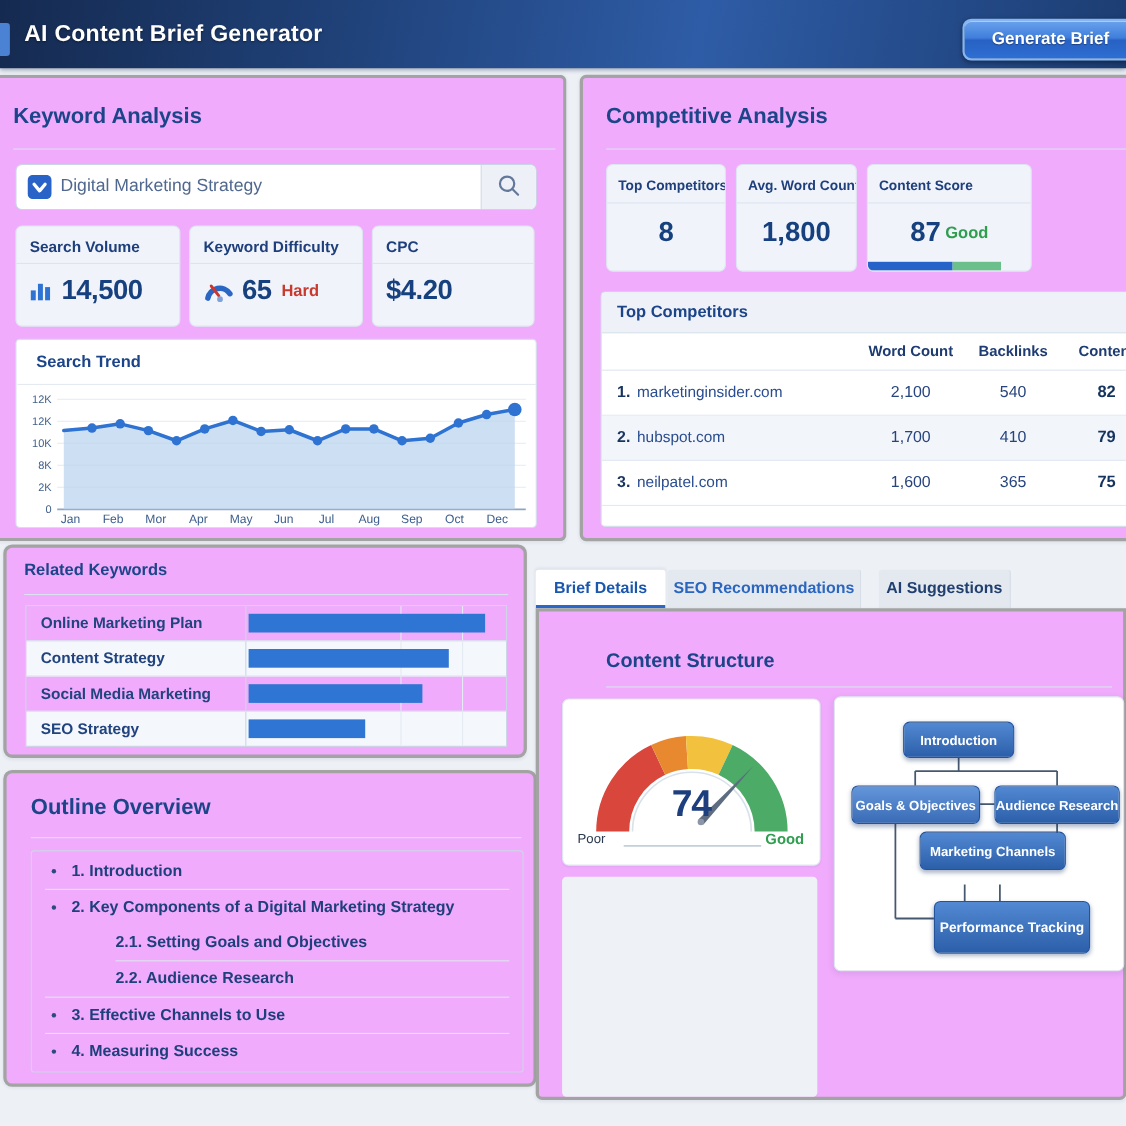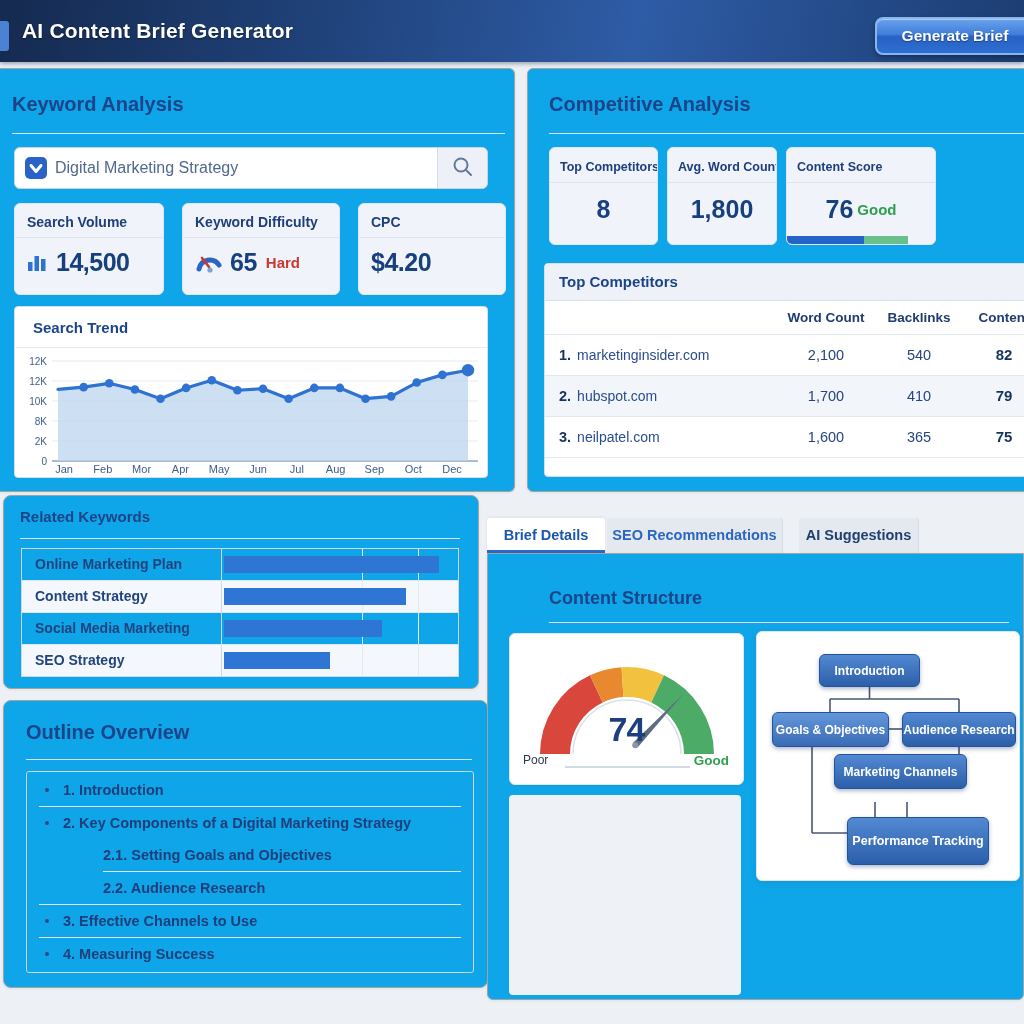--- a/index.html
+++ b/index.html
@@ -16,35 +16,35 @@
   .logo-mark{position:absolute;left:0;top:21px;width:9px;height:30px;background:#4c82d4;border-radius:0 3px 3px 0;}
   .app-title{position:absolute;left:22px;top:0;height:62px;line-height:62px;color:#ffffff;
     font-size:21px;font-weight:700;letter-spacing:.2px;text-shadow:0 1px 2px rgba(0,0,0,.45);}
   .generate-btn{position:absolute;left:875px;top:17px;width:160px;height:38px;cursor:pointer;
     border:2px solid #86b5ef;border-radius:8px;color:#fff;font-weight:700;font-size:15.5px;
     font-family:"Liberation Sans",sans-serif;
     background:linear-gradient(180deg,#6aa2ec 0%,#3f7edb 45%,#2861c4 52%,#2e6ed2 100%);
     box-shadow:0 2px 5px rgba(0,0,0,.35), inset 0 1px 0 rgba(255,255,255,.45);
     text-shadow:0 1px 1px rgba(0,0,0,.35);}
   
-  .panel,.card{position:absolute;background:#0ea5e9;border:1px solid #a3a3a3;
+  .panel,.card{position:absolute;background:#f0abfc;border:3px solid #a3a3a3;
     box-shadow:0 1px 3px rgba(25,50,100,.07);box-sizing:border-box;}
   .h-blue{color:#1b4489;font-weight:700;margin:0;}
   .divider{position:absolute;height:1px;background:#d9e2ee;}
   
   .kw-panel{left:0;top:68px;width:515px;height:424px;border-left:none;border-radius:0 6px 6px 0;}
   .kw-title{position:absolute;left:12px;top:24px;font-size:20px;}
   .kw-div{left:12px;top:64px;width:493px;}
   .search-wrap{position:absolute;left:14px;top:78px;width:474px;height:42px;display:flex;
     border:1px solid #c9d4e4;border-radius:6px;overflow:hidden;background:#fff;box-sizing:border-box;}
   .kw-icon{width:22px;height:22px;margin:9px 0 0 10px;flex:0 0 auto;}
   .search-input{flex:1;border:none;outline:none;padding:0 8px;font-size:16px;color:#50688f;
     font-family:"Liberation Sans",sans-serif;background:transparent;}
   .search-btn{width:50px;border:none;border-left:1px solid #d4dce8;background:#edf1f7;cursor:pointer;}
-  .metric-row{position:absolute;left:14px;top:134px;display:flex;gap:18px;}
+  .metric-row{position:absolute;left:14px;top:134px;display:flex;gap:8px;}
   .metric-card{background:#f0f3f9;border:1px solid #dee5f0;border-radius:6px;height:92px;box-sizing:border-box;}
   .mc-1{width:150px;} .mc-2{width:158px;} .mc-3{width:148px;}
   .mc-title{padding:10px 12px 7px;font-size:14px;font-weight:700;color:#1e3f7c;border-bottom:1px solid #dde4ef;}
   .mc-value-row{display:flex;align-items:center;gap:7px;padding:10px 12px 0;}
   .mc-value{font-size:25px;font-weight:800;color:#17407f;letter-spacing:-.5px;}
   .tag-hard{color:#c8392e;font-weight:700;font-size:15px;margin-left:2px;}
   .tag-good{color:#2f9e4f;font-weight:700;font-size:15px;margin-left:4px;}
   .trend-box{position:absolute;left:14px;top:237px;width:474px;height:172px;border:1px solid #d5dfeb;
     border-radius:4px;background:#fff;box-sizing:border-box;}
   .trend-title{position:absolute;left:18px;top:12px;font-size:15px;}
@@ -256,21 +256,21 @@
     </div>
     <div class="cc cc-2">
       <div class="cc-title">Avg. Word Count</div>
       <div class="cc-value-row">
           <span class="cc-value">1,800</span>
         </div>
     </div>
     <div class="cc cc-4">
       <div class="cc-title">Content Score</div>
       <div class="cc-value-row">
-        <span class="cc-value">76</span>
+        <span class="cc-value">87</span>
         <span class="tag-good">Good</span>
       </div>
       <div id="score-bar">
           <div style="width: 52%; background: rgb(37, 99, 201);"></div>
           <div style="width: 30%; background: rgb(106, 191, 138);"></div>
         </div>
     </div>
   </div>
 
   <div class="competitors-panel">

